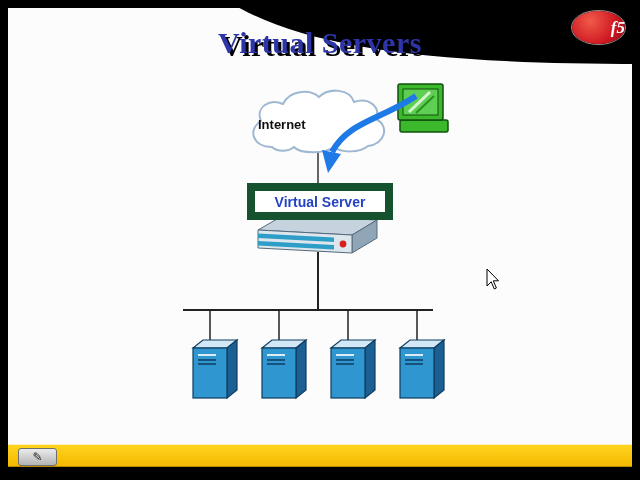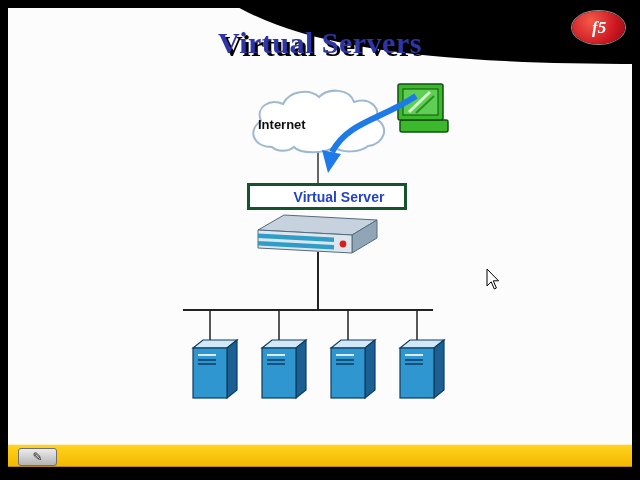--- a/index.html
+++ b/index.html
@@ -19,36 +19,36 @@
     text-align:center; font-family:"Liberation Serif", serif;
     font-weight:bold; font-size:30px; color:#2d35a8;
     text-shadow:3px 3px 0 #000;
     letter-spacing:0.5px;
   }
   .f5-logo {
     position:absolute; left:572px; top:11px; width:33px; height:33px;
     border-radius:50%; z-index:6;
     background:radial-gradient(circle at 35% 30%, #f25a4a, #cc1620 62%, #8e0e16 100%);
     box-shadow:0 0 0 1px rgba(255,255,255,0.55);
-    display:flex; align-items:center; justify-content:flex-start;
+    display:flex; align-items:center; justify-content:flex-end;
     color:#fff; font-family:"Liberation Serif", serif;
     font-style:italic; font-weight:bold; font-size:17px;padding-left:20px;
   }
   .diagram {
     position:absolute; left:0; top:0; z-index:3;
   }
   .internet-label {
     position:absolute; left:258px; top:117px; width:92px; z-index:5;
     font-weight:bold; font-size:13px; color:#101010;
   }
   .vs-box {
     position:absolute; left:247px; top:183px; width:130px; height:21px;
-    border:3px solid #14532d; background:#fff; z-index:5;
+    border:8px solid #14532d; background:#fff; z-index:5;
     display:flex; align-items:center; justify-content:center;
-    font-weight:bold; font-size:14px; color:#2442c4;padding-left:24px;
+    font-weight:bold; font-size:14px; color:#2442c4;
   }
   .bottom-bar {
     position:absolute; left:8px; top:444px; width:624px; height:23px; z-index:4;
     background:linear-gradient(#ffd41e, #f5b800);
     border-top:1px solid #fff2c0; border-bottom:1px solid #b78a00;
     box-sizing:border-box;
   }
   .pen-button {
     position:absolute; left:18px; top:448px; width:37px; height:16px; z-index:6;
     background:linear-gradient(#ececec, #b4b4b4);

